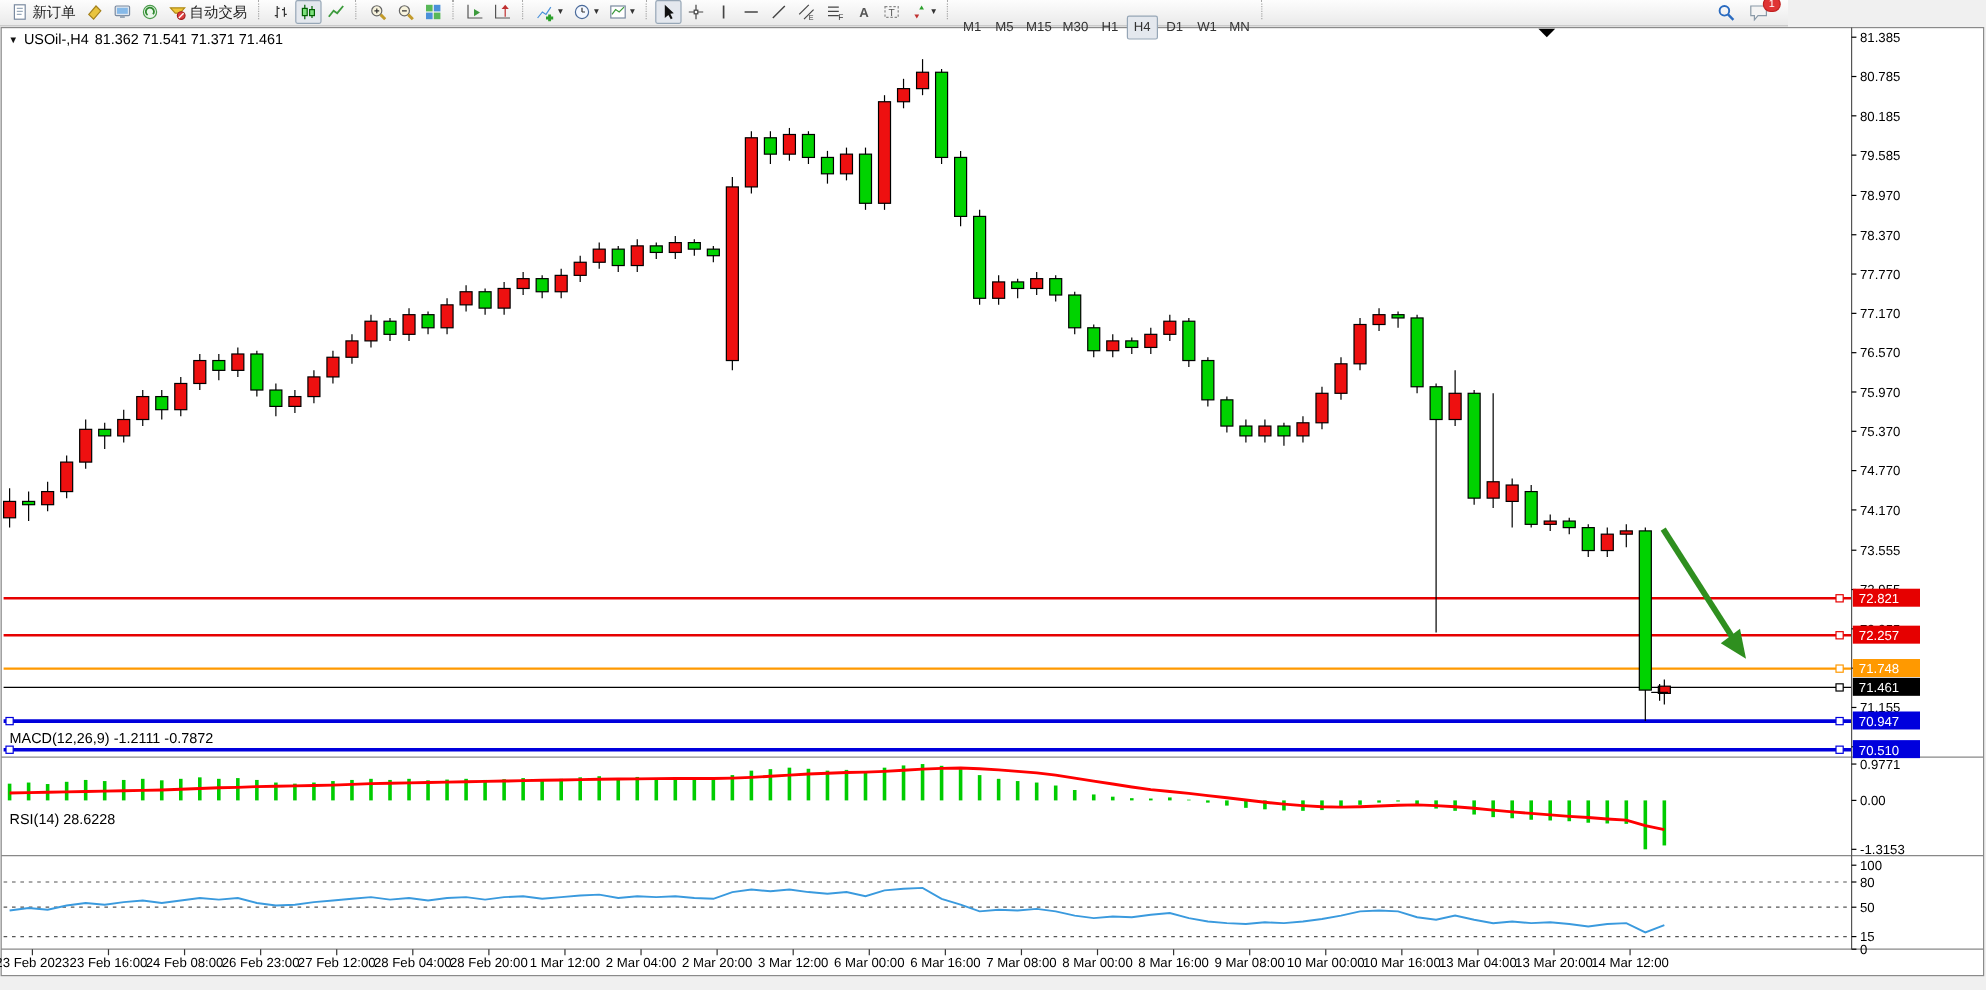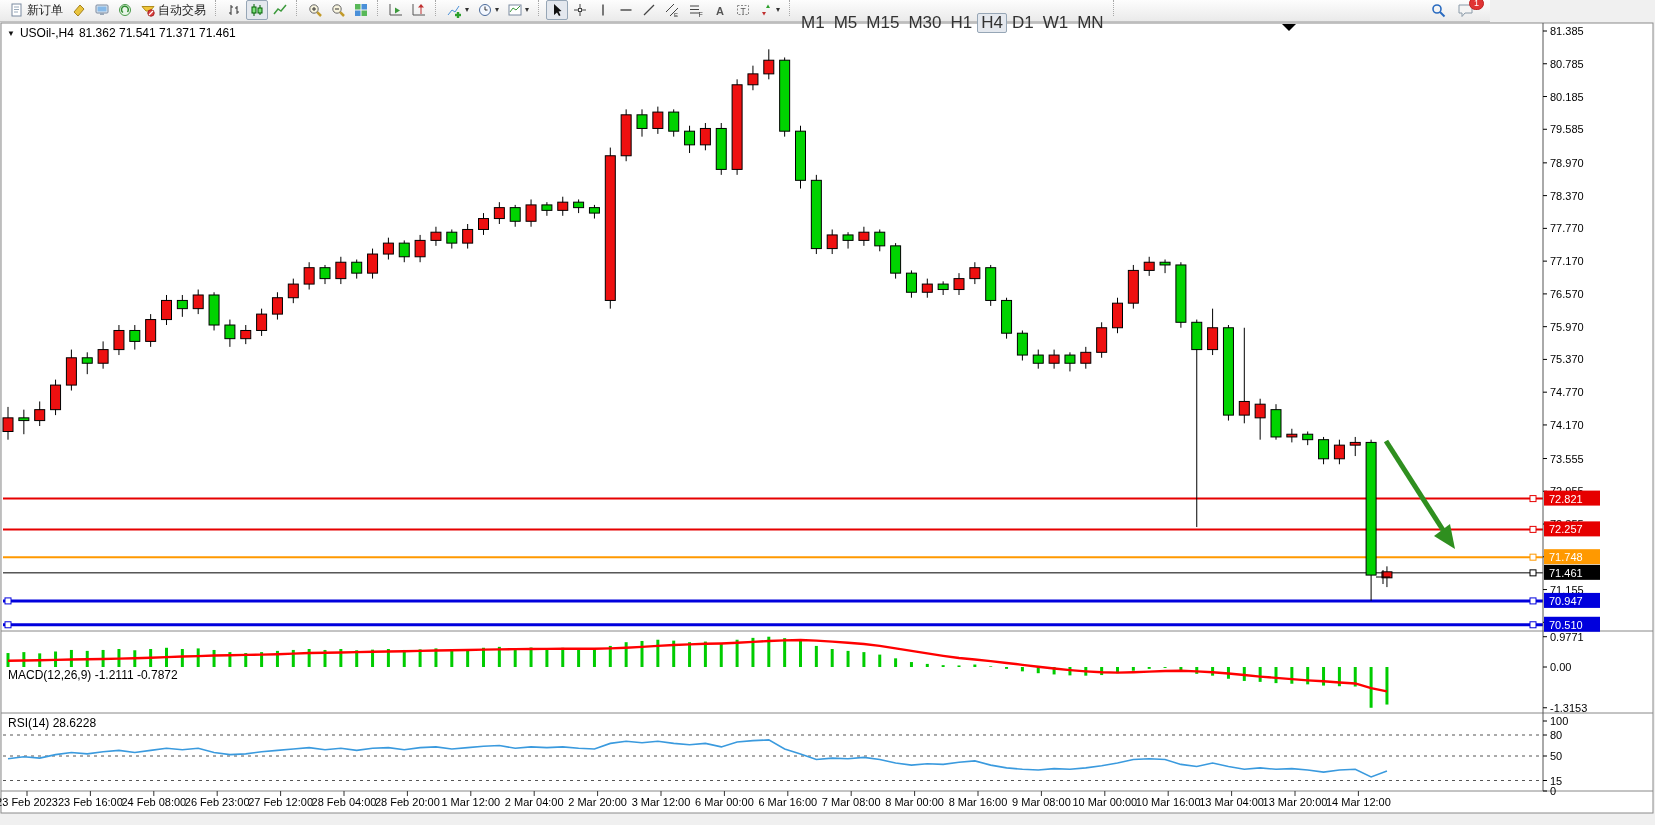--- a/index.html
+++ b/index.html
@@ -6,21 +6,21 @@
   body{width:1655px;height:825px;position:relative;overflow:hidden;background:#f0f0f0;
        font-family:"Liberation Sans",sans-serif;}
   #toolbar{position:absolute;top:0;left:0;width:1490px;height:22px;z-index:3;
     background:linear-gradient(#fdfdfd,#eaeaea);border-bottom:1px solid #c2c2c2;
     display:flex;gap:1px;padding:0 6px;box-sizing:border-box;}
   .tbtn{height:20px;min-width:22px;display:flex;align-items:center;justify-content:center;
     gap:3px;padding:0 3px;border:1px solid transparent;background:transparent;
     font-size:12px;color:#222;font-family:inherit;box-sizing:border-box;}
   .tbtn.pressed{background:#e4e8ee;border:1px solid #96a6b6;border-radius:2px;}
   .tsep{width:2px;height:16px;border-left:1px dotted #a8a8a8;margin:0 4px;}
-  .tf{font-size:17px;color:#333;min-width:26px;justify-content:center;margin-top:24px;}
+  .tf{font-size:11px;color:#333;min-width:26px;justify-content:center;margin-top:24px;}
   .caret{font-size:8px;color:#333;line-height:1;}
   .rightgrp{margin-left:auto;display:flex;align-items:center;gap:4px;padding-right:6px;}
   .chatwrap{position:relative;}
   .badge{position:absolute;top:-5px;right:-7px;background:#e03434;color:#fff;
     border-radius:8px;font-size:9px;line-height:11px;padding:0 4px;border:1px solid #c02020;}
   #cv{position:absolute;top:0;left:0;z-index:1;}
   .overlay{position:absolute;z-index:2;font-size:12px;color:#000;white-space:nowrap;}
   #title-label{top:26px;left:7px;display:flex;align-items:center;gap:5px;}
   #title-label .dd{font-size:8px;color:#111;}
   svg text{font-family:"Liberation Sans",sans-serif;}
@@ -668,14 +668,14 @@
     <polygon points="1455,549 1434,536 1450,524" fill="#2f8f1f"></polygon>
     <line x1="1376" y1="577" x2="1390" y2="577" stroke="#000"></line>
     <line x1="1383" y1="570" x2="1383" y2="584" stroke="#000"></line>
   </svg>
 
 <div id="title-label" class="overlay">
   <span class="dd">▼</span>
   <span>USOil-,H4</span>
   <span>81.362 71.541 71.371 71.461</span>
 </div>
-<div class="overlay" style="top:668px;left:8px;">MACD(12,26,9) -1.2111 -0.7872</div>
-<div class="overlay" style="top:716px;left:8px;">RSI(14) 28.6228</div>
+<div class="overlay" style="top:608px;left:8px;">MACD(12,26,9) -1.2111 -0.7872</div>
+<div class="overlay" style="top:676px;left:8px;">RSI(14) 28.6228</div>
 
 </body></html>

